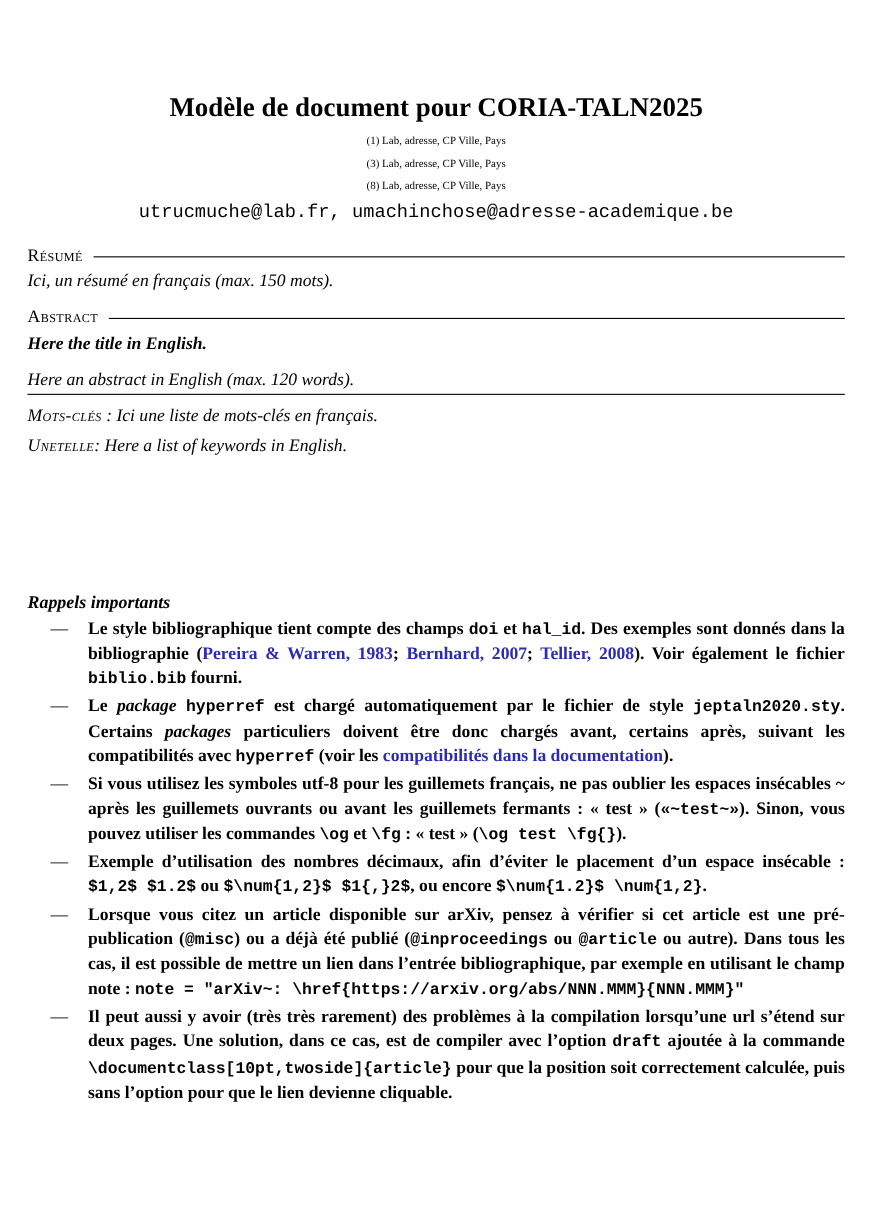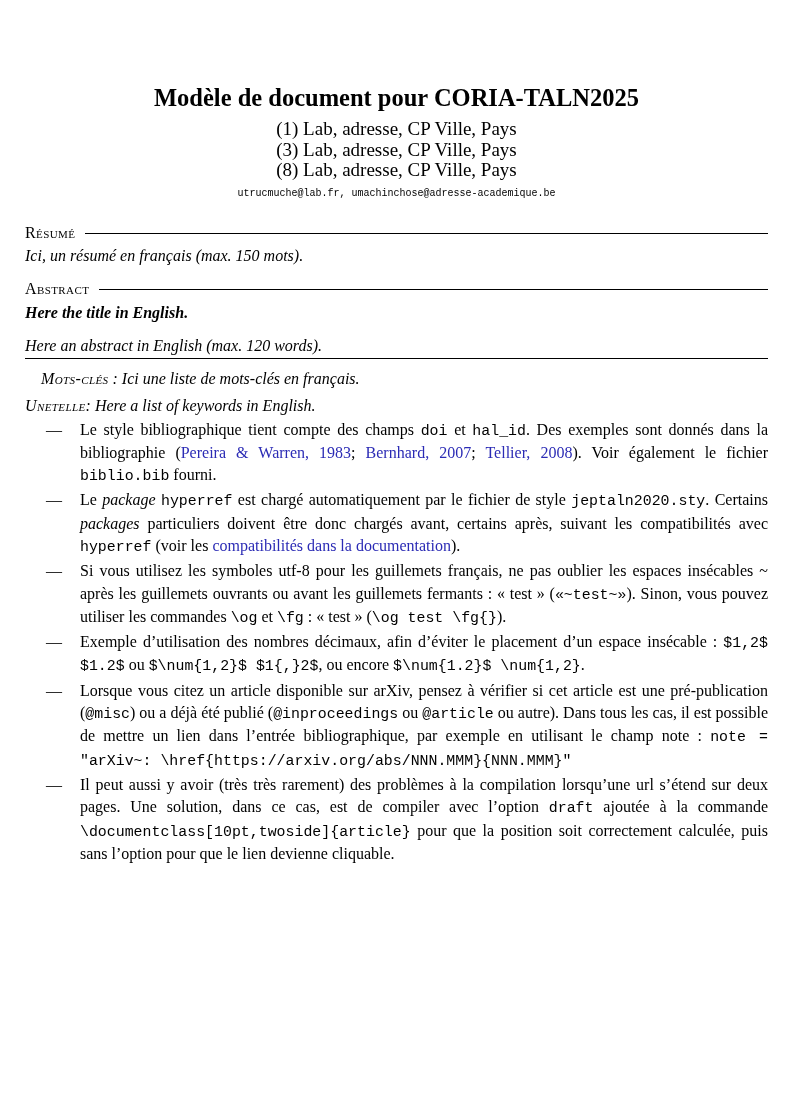--- a/index.html
+++ b/index.html
@@ -24,27 +24,27 @@
     margin-top: 40px;
     text-align: center;
     font-size: 17.5px; line-height: 24px;
   }
   .authors sup { font-size: 10.5px; }
   .author.second { margin-left: 30px; }
 
   .affiliations {
     margin-top: 7px;
     text-align: center;
-    font-size: 19px; line-height: 20.5px;
+    font-size: 10px; line-height: 20.5px;
   }
   .emails {
     margin-top: 2px;
     text-align: center;
     font-family: "Liberation Mono", monospace;
-    font-size: 10px; line-height: 21px;
+    font-size: 17px; line-height: 21px;
   }
 
   .sect-head { display: flex; align-items: center; margin-top: 12px; }
   .sect-head.first { margin-top: 19px; }
   .sc {
     font-variant: small-caps;
     font-size: 16px; line-height: 20px;
     letter-spacing: 0.4px;
   }
   .sect-head .rule {
@@ -52,33 +52,34 @@
     border-top: 1.5px solid #000;
     margin-left: 10px;
     transform: translateY(1px);
   }
 
   p { margin: 0; line-height: 22px; font-style: italic; }
   .resume-body { margin-top: 2px; }
   .abstract-title { margin-top: 3px; font-weight: bold; }
   .abstract-body { margin-top: 11px; }
   .full-rule { border-top: 1.5px solid #000; margin-top: 1px; }
-  .mots-line { margin-top: 9px; margin-left: 16px; }
+  .mots-line { margin-top: 9px; }
   .keywords-line { margin-top: 5px; }
 
   .rappels-heading {
     margin-top: 120px;
     font-size: 16.3px; font-weight: bold; line-height: 22px;
   }
   .item { display: flex; padding-left: 21px; margin-top: 2px; }
   .dash { flex: 0 0 34px; line-height: 22.3px; }
   .item-body {
     flex: 1;
     text-align: justify;
     line-height: 22.3px;
+    font-weight: bold;
   }
 
   .seg-code {
     font-family: "Liberation Mono", monospace;
     font-size: 14.9px;
   }
   .seg-link {
     color: var(--link_blue, #2b2bb5);
     text-decoration: none;
     cursor: pointer;
@@ -113,20 +114,21 @@
     <span class="rule"></span>
   </div>
   <p class="abstract-title">Here the title in English.</p>
   <p class="abstract-body">Here an abstract in English (max. 120 words).</p>
   <div class="full-rule"></div>
 
   <p class="mots-line"><span class="sc">Mots-clés</span><span> : Ici une liste de mots-clés en français.</span></p>
 
   <p class="keywords-line"><span class="sc">Unetelle</span><span>: Here a list of keywords in English.</span></p>
 
+  <p class="rappels-heading">Rappels importants</p>
 
   <div class="rappels-list">
     <div class="item">
       <span class="dash">—</span>
       <div class="item-body"><span class="seg-text">Le style bibliographique tient compte des champs </span><span class="seg-code">doi</span><span class="seg-text"> et </span><span class="seg-code">hal_id</span><span class="seg-text">. Des exemples sont donnés dans la bibliographie (</span><a class="seg-link">Pereira &amp; Warren, 1983</a><span class="seg-text">; </span><a class="seg-link">Bernhard, 2007</a><span class="seg-text">; </span><a class="seg-link">Tellier, 2008</a><span class="seg-text">). Voir également le fichier </span><span class="seg-code">biblio.bib</span><span class="seg-text"> fourni.</span></div>
     </div>
     <div class="item">
       <span class="dash">—</span>
       <div class="item-body"><span class="seg-text">Le </span><span class="seg-i">package</span><span class="seg-text"> </span><span class="seg-code">hyperref</span><span class="seg-text"> est chargé automatiquement par le fichier de style </span><span class="seg-code">jeptaln2020.sty</span><span class="seg-text">. Certains </span><span class="seg-i">packages</span><span class="seg-text"> particuliers doivent être donc chargés avant, certains après, suivant les compatibilités avec </span><span class="seg-code">hyperref</span><span class="seg-text"> (voir les </span><a class="seg-link">compatibilités dans la documentation</a><span class="seg-text">).</span></div>
     </div>

